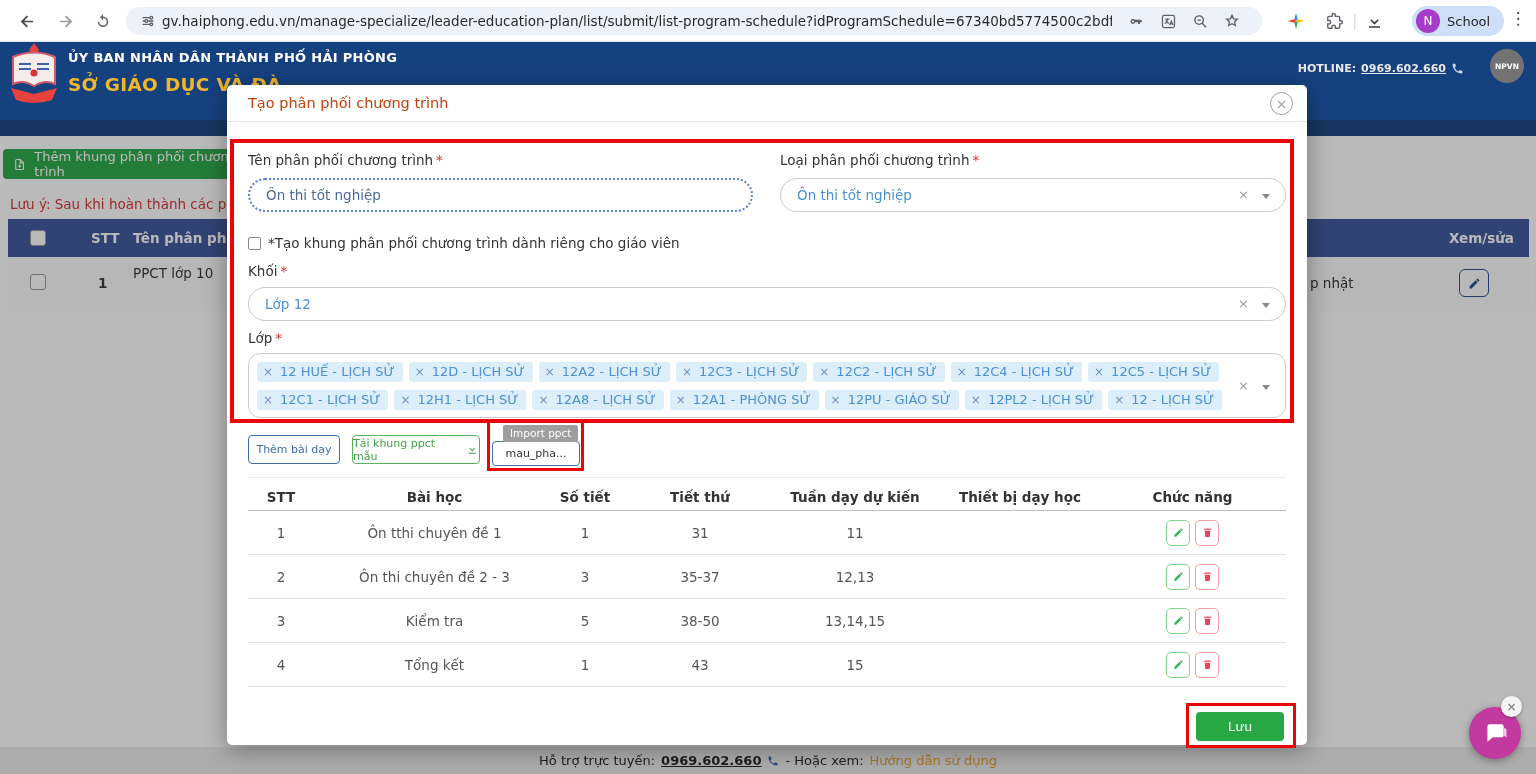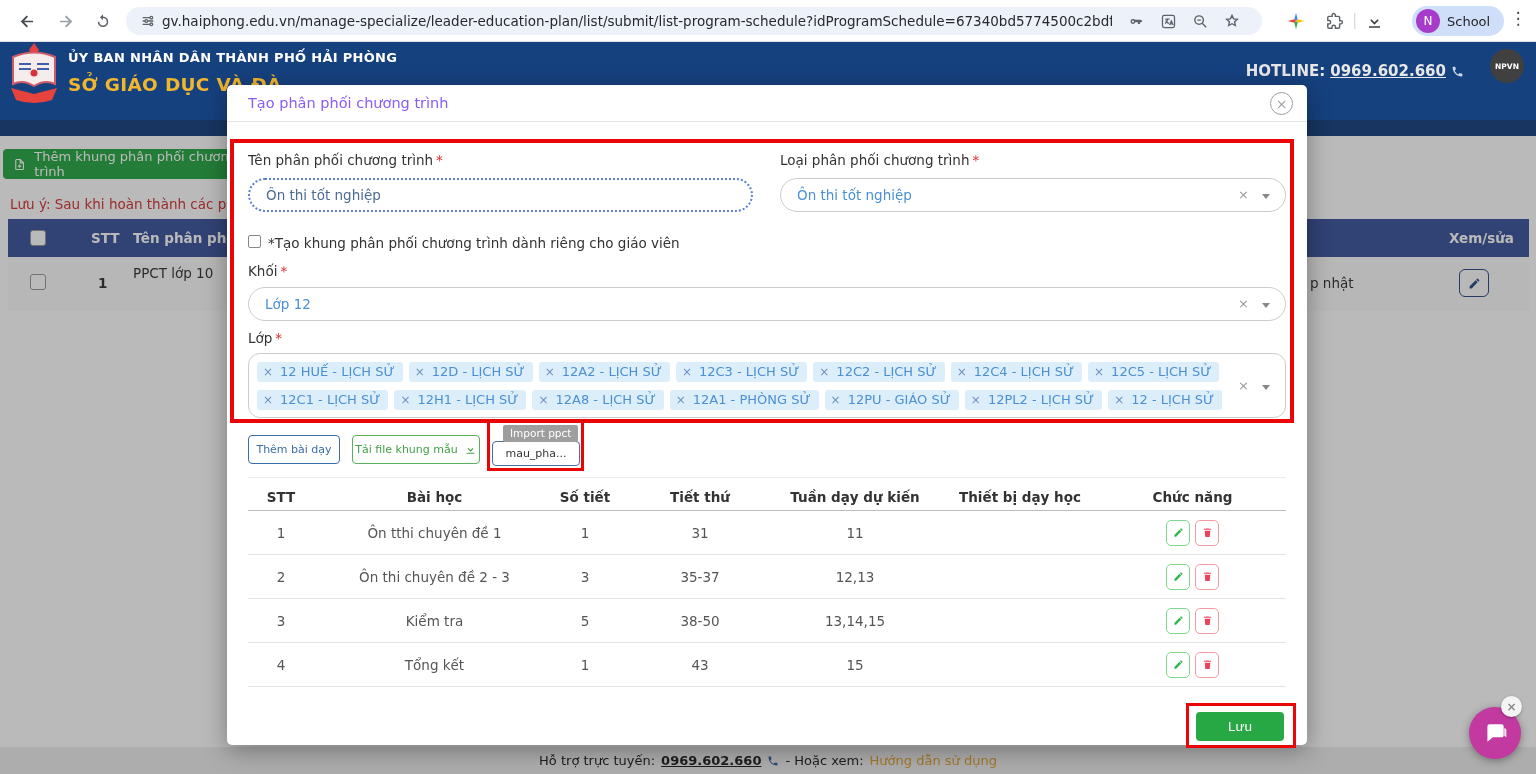--- a/index.html
+++ b/index.html
@@ -21,23 +21,23 @@
   .profile-avatar { width:24px; height:24px; border-radius:50%; background:#a73ccb; color:#fff;
     display:flex; align-items:center; justify-content:center; font-size:12px; }
   .profile-name { font-size:13px; color:#1f1f1f; }
   .dots { position:absolute; left:1508px; top:8px; font-size:17px; color:#444; width:20px; text-align:center; }
 
   
   .site-header { position:absolute; top:36px; left:0; width:100%; height:100px; background:#16417f; z-index:1; }
   .logo { position:absolute; left:8px; top:6px; }
   .hdr-line1 { position:absolute; left:68px; top:14px; color:#fff; font-weight:bold; font-size:13px; letter-spacing:.3px; }
   .hdr-line2 { position:absolute; left:68px; top:38px; color:#f2b62c; font-weight:bold; font-size:18.5px; letter-spacing:.3px; }
-  .hotline { position:absolute; right:72px; top:26px; color:#e8e8e8; font-size:15px; font-weight:bold; display:flex; gap:5px; align-items:center; }
+  .hotline { position:absolute; right:72px; top:26px; color:#e8e8e8; font-size:11px; font-weight:bold; display:flex; gap:5px; align-items:center; }
   .hotline u { text-decoration:underline; }
-  .hdr-avatar { position:absolute; right:12px; top:13px; width:34px; height:34px; border-radius:50%; background:#404040;
+  .hdr-avatar { position:absolute; right:12px; top:13px; width:34px; height:34px; border-radius:50%; background:#737373;
     color:#fff; font-size:7.5px; font-weight:bold; display:flex; align-items:center; justify-content:center; }
 
   
   .bg-add { position:absolute; left:3px; top:149px; height:30px; width:250px; background:#28a745; color:#fff;
     border-radius:4px; display:flex; align-items:center; gap:8px; padding:0 10px; font-size:13px; z-index:2; }
   .bg-note { position:absolute; left:10px; top:196px; color:#d63333; font-size:13.5px; z-index:2; }
   .bg-thead { position:absolute; left:8px; top:219px; width:1521px; height:38px; background:#3b539b; z-index:2;
     color:#fff; font-weight:bold; font-size:13.5px; }
   .bg-row { position:absolute; left:8px; top:257px; width:1521px; height:54px; background:#fbfbfd; z-index:2; font-size:13.5px; }
   .cb { width:16px; height:16px; background:#fff; border:1px solid #9a9a9a; border-radius:3px; }
@@ -49,34 +49,34 @@
   
   .page-footer { position:absolute; left:0; top:747px; width:100%; height:27px; background:#ececec; z-index:2;
     display:flex; align-items:center; justify-content:center; gap:6px; font-size:13px; color:#222; }
   .page-footer .num { font-weight:bold; text-decoration:underline; }
   .guide-link { color:#dfa231; }
 
   
   .modal { position:absolute; left:227px; top:85px; width:1080px; height:660px; background:#fff; border-radius:5px;
     box-shadow:0 5px 25px rgba(0,0,0,.35); z-index:10; }
   .modal-head { position:absolute; left:0; top:0; width:100%; height:37px; border-bottom:1px solid #e5e5e5; }
-  .modal-title { position:absolute; left:21px; top:10px; font-size:14.5px; color:#8b5cf6; }
+  .modal-title { position:absolute; left:21px; top:10px; font-size:14.5px; color:#c2410c; }
   .modal-close { position:absolute; right:14px; top:7px; width:23px; height:23px; border:1.5px solid #9aa0a6; border-radius:50%;
     color:#9aa0a6; font-size:14px; display:flex; align-items:center; justify-content:center; }
 
   .flabel { position:absolute; font-size:13.5px; color:#333; }
   .req { color:#e03131; margin-left:3px; }
   .name-input { position:absolute; left:21px; top:93px; width:505px; height:34px; border:2px dotted #5b7fd6; border-radius:17px;
     padding:0 16px; font-size:13.5px; color:#4d6a96; background:#fff; outline:none; font-family:inherit; }
   .selbox { position:absolute; height:34px; border:1px solid #ccc; border-radius:17px; background:#fff; }
   .selbox .val { position:absolute; left:16px; top:8px; font-size:13.5px; color:#4a90d2; }
   .sel-x { position:absolute; right:36px; top:8px; color:#999; font-size:13px; }
   .caret { position:absolute; right:15px; top:15px; width:0; height:0; border-left:4.5px solid transparent;
     border-right:4.5px solid transparent; border-top:5px solid #888; }
-  .cbx-row { position:absolute; left:21px; top:150px; display:flex; gap:7px; font-size:13.5px; color:#333; }
+  .cbx-row { position:absolute; left:21px; top:150px; display:flex; align-items:center; gap:7px; font-size:13.5px; color:#333; }
   .cbx { width:13px; height:13px; border:1px solid #888; border-radius:2px; background:#fff; }
 
   .multisel { position:absolute; left:21px; top:268px; width:1038px; height:65px; border:1px solid #ccc; border-radius:12px; background:#fff; }
   .tagrow { position:absolute; left:8px; display:flex; gap:6px; }
   .tag { display:flex; align-items:center; background:#ddeefb; border-radius:3px; padding:2px 8px 3px 6px; font-size:13px; color:#4a90d2; white-space:nowrap; }
   .tag-x { color:#6b8fbf; margin-right:7px; font-size:12px; }
 
   .btn { position:absolute; display:flex; align-items:center; justify-content:center; gap:6px; background:#fff;
     border-radius:4px; font-size:11px; }
   .btn-add-lesson { left:21px; top:350px; width:92px; height:29px; border:1px solid #3a6ea8; color:#3a6ea8; }
@@ -356,21 +356,21 @@
           </span>
       </div>
       <span class="sel-x" style="top:24px;">×</span>
       <span class="caret" style="top:31px;"></span>
     </div>
 
     <div class="btn btn-add-lesson">
       <span>Thêm bài dạy</span>
     </div>
     <div class="btn btn-template">
-      <span>Tải file khung mẫu</span>
+      <span>Tải khung ppct mẫu</span>
       <svg width="13" height="13" viewBox="0 0 24 24">
           <path d="M12 3v10l-4-4-1.4 1.5L12 16l5.4-5.5L16 9l-4 4V3zM5 18h14v2H5z" fill="#43a047"></path>
         </svg>
     </div>
     <div class="btn btn-file">
       <span>mau_pha...</span>
     </div>
     <div class="tooltip">Import ppct</div>
 
     <div class="ltable">

